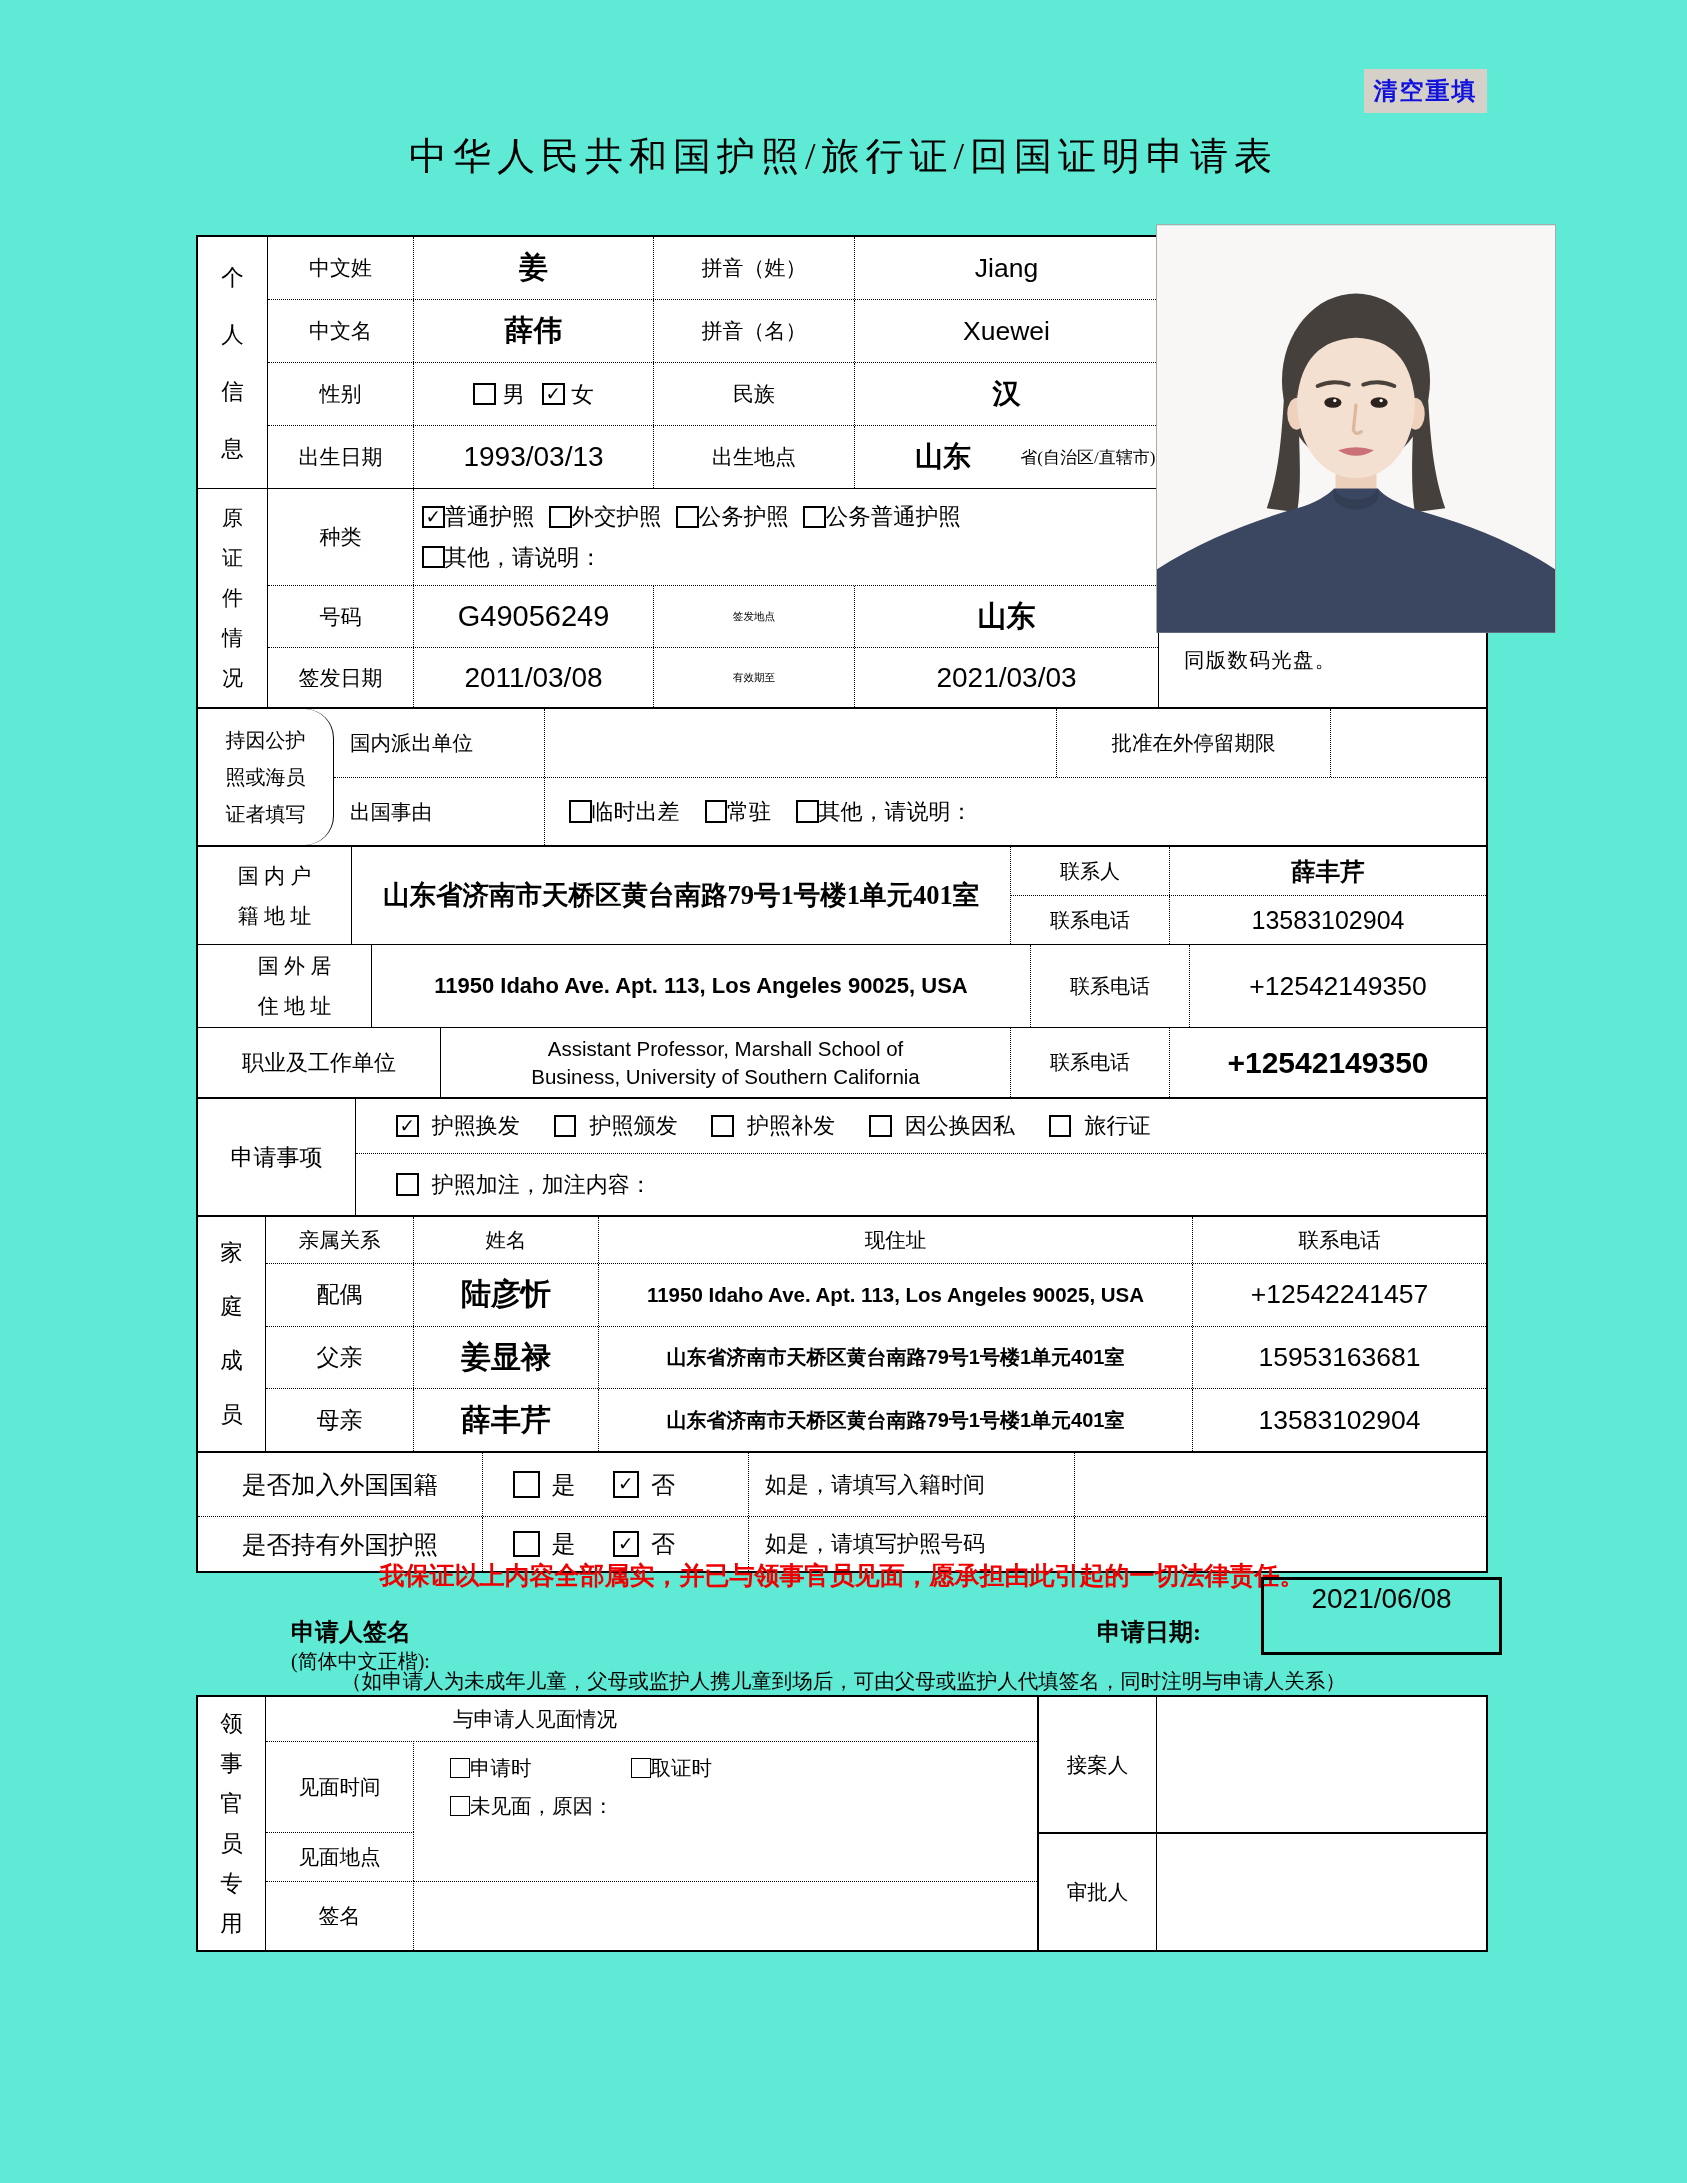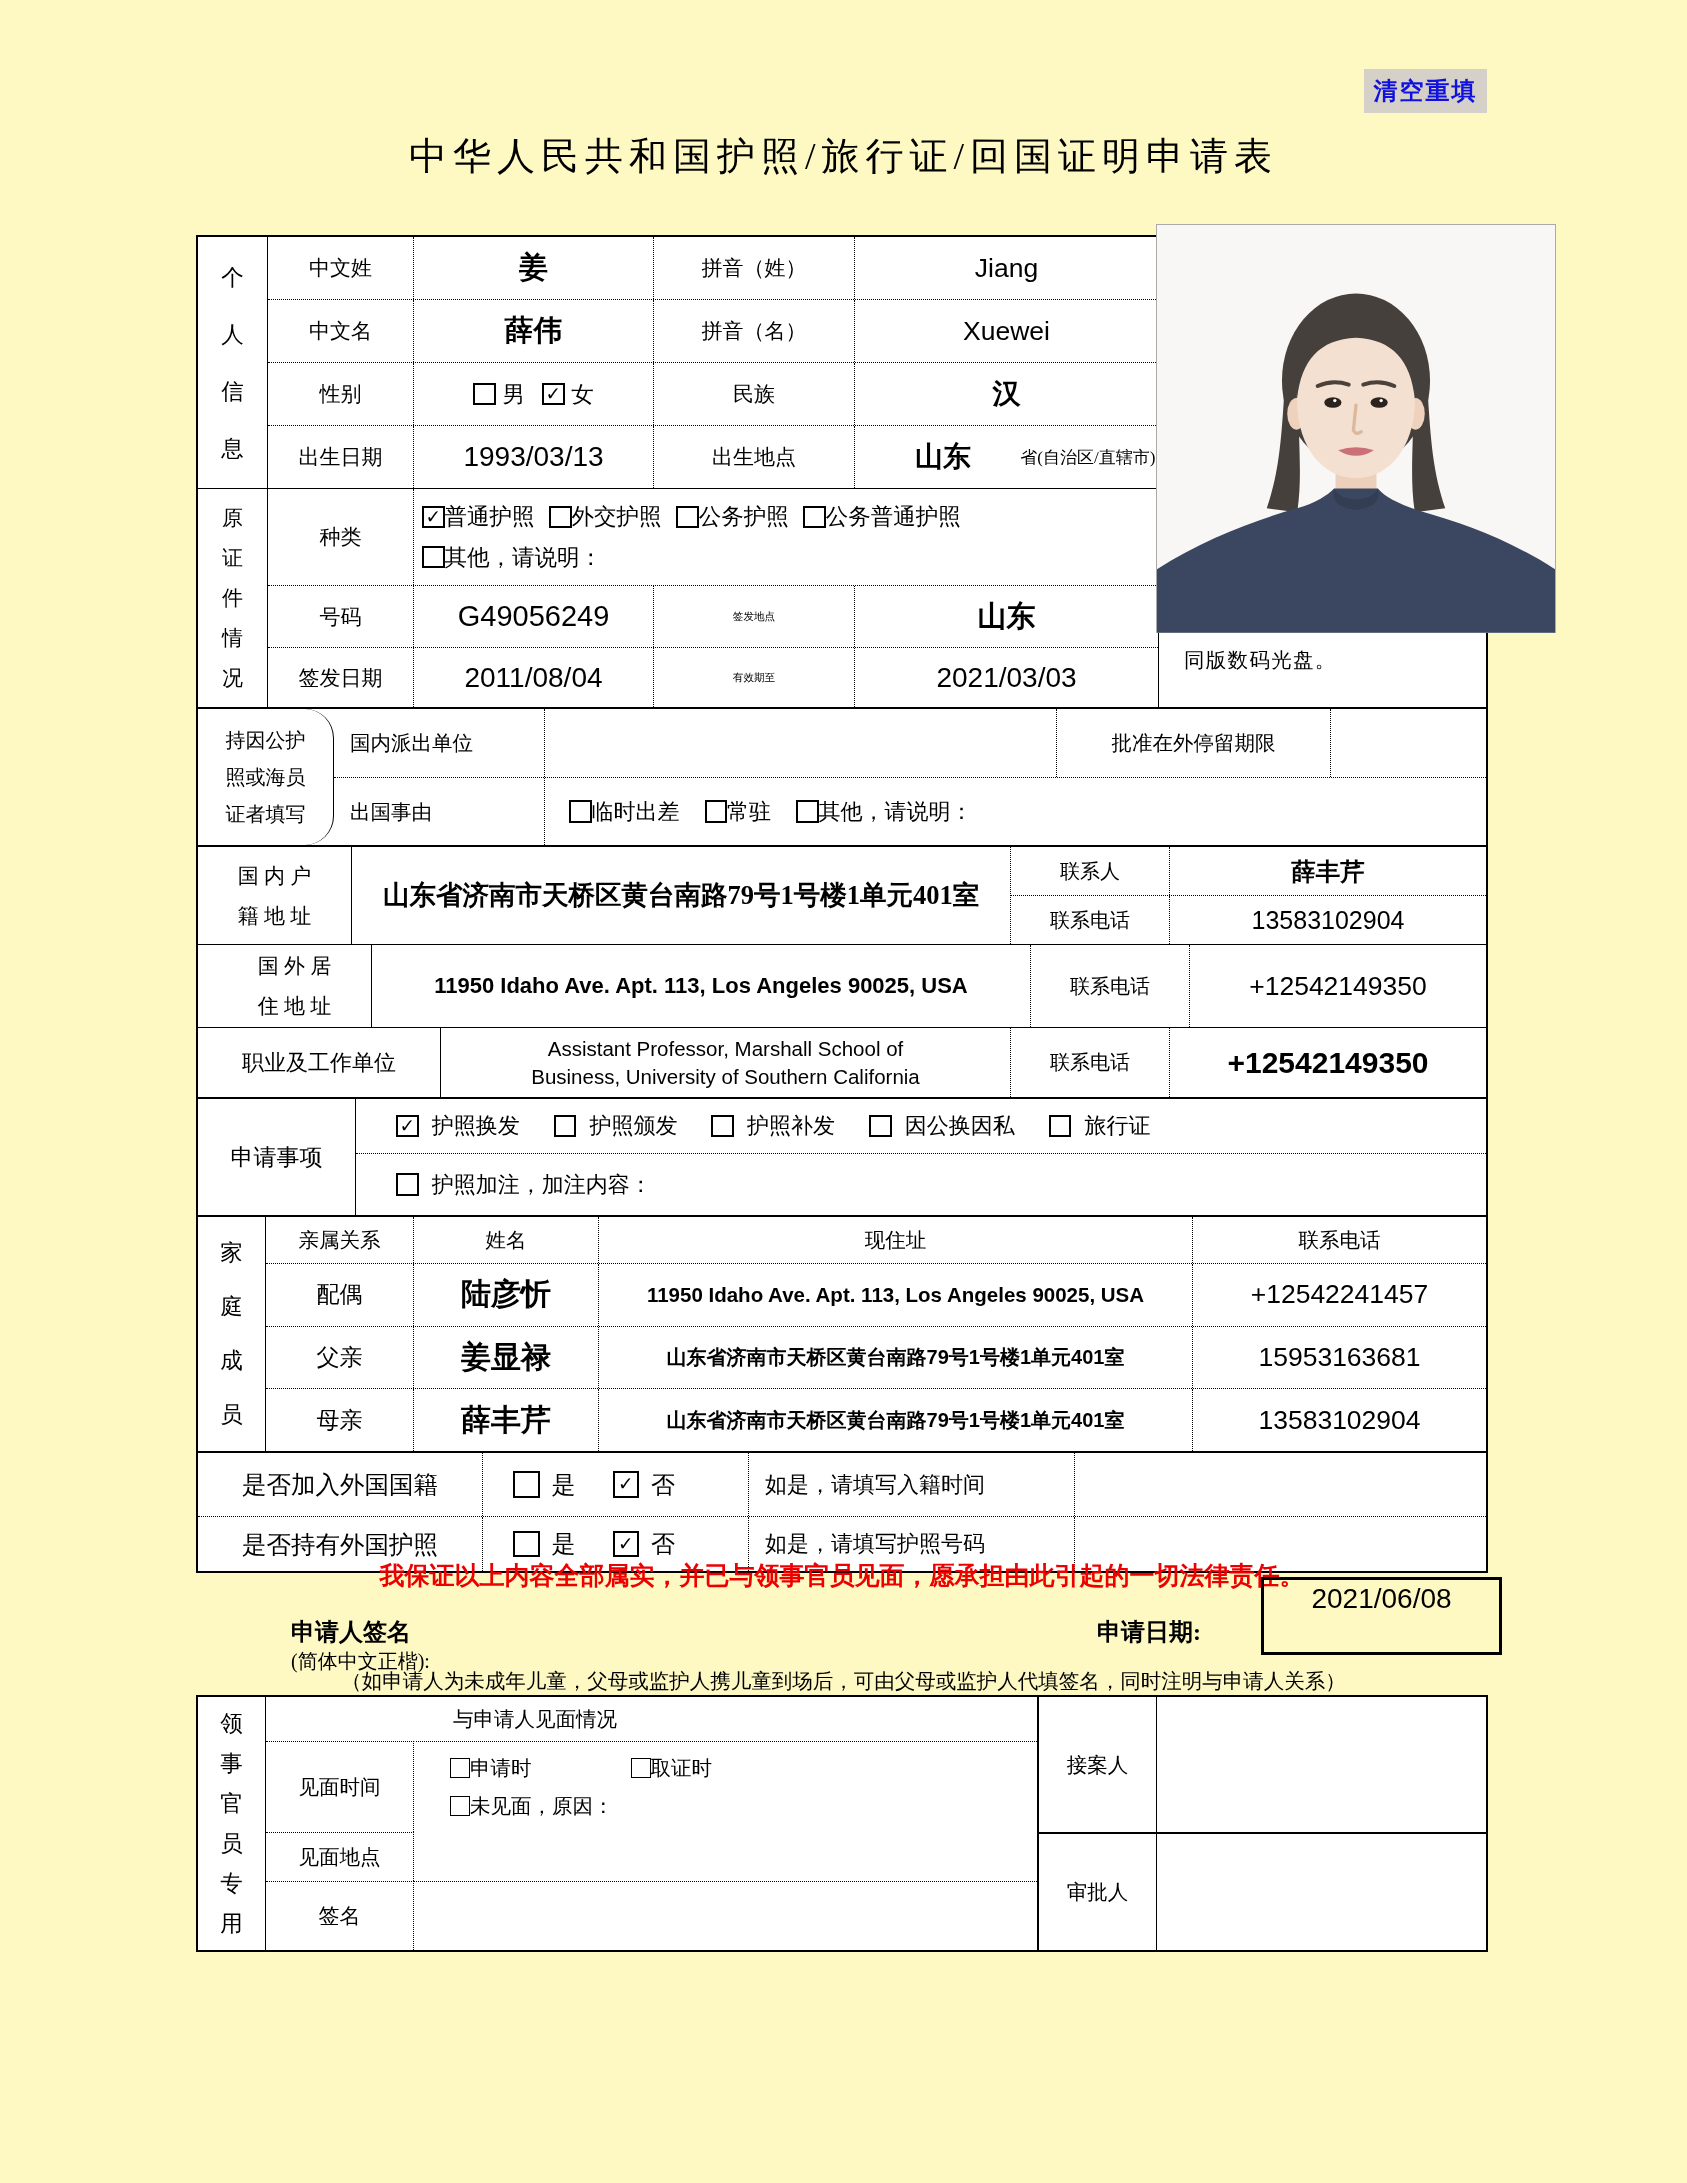--- a/index.html
+++ b/index.html
@@ -1,16 +1,16 @@
 <!DOCTYPE html>
 <html style="font-size:10.6px"><head>
 <meta charset="utf-8">
 <style>
   html,body{margin:0;padding:0;background:#fff;}
-  .page{position:relative;width:1687px;height:2183px;background:#fef9c3;overflow:hidden;
+  .page{position:relative;width:1687px;height:2183px;background:#5eead4;overflow:hidden;
         font-family:"Liberation Serif","DejaVu Serif",serif;color:#000;}
   
   .clear-btn{position:absolute;left:1364px;top:69px;width:123px;height:44px;
     background:#d5d1c9;color:#1111dd;font-weight:bold;font-size:24px;letter-spacing:2px;
     display:flex;align-items:center;justify-content:center;cursor:pointer;
     font-family:"Liberation Sans","DejaVu Sans",sans-serif;}
   .title{position:absolute;left:0;top:131px;width:1687px;text-align:center;
     font-size:38px;letter-spacing:6px;white-space:nowrap;}
   
   .cell{box-sizing:border-box;display:flex;align-items:center;justify-content:center;overflow:hidden;}
@@ -265,21 +265,21 @@
               <div class="cell br-dot val" style="width:240px;font-size:29px">G49056249</div>
               <div class="cell br-dot lab" style="width:201px;padding:0 16px">
                   <span class="jl">签发地点</span>
                 </div>
               <div class="cell val" style="flex:1;font-weight:bold;font-size:29px">山东</div>
             </div>
             <div class="b-row3 bt-dot">
               <div class="cell b-l br-dot lab" style="width:146px">
                   <span class="jl">签发日期</span>
                 </div>
-              <div class="cell br-dot val" style="width:240px;font-size:28px">2011/08/04</div>
+              <div class="cell br-dot val" style="width:240px;font-size:28px">2011/03/08</div>
               <div class="cell br-dot lab" style="width:201px;padding:0 16px">
                   <span class="jl">有效期至</span>
                 </div>
               <div class="cell val" style="flex:1;font-size:28px">2021/03/03</div>
             </div>
           </div>
         </div>
       </div>
 
       <div class="photo-cell">

